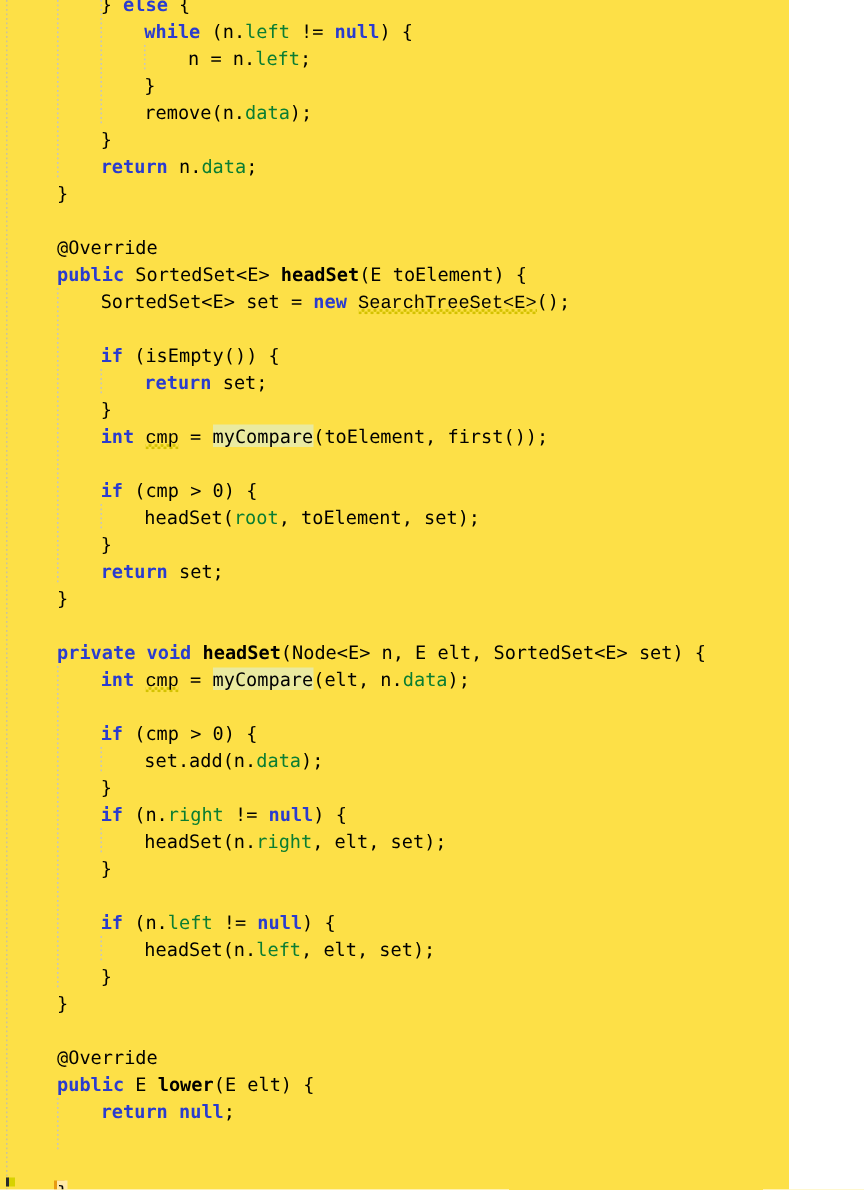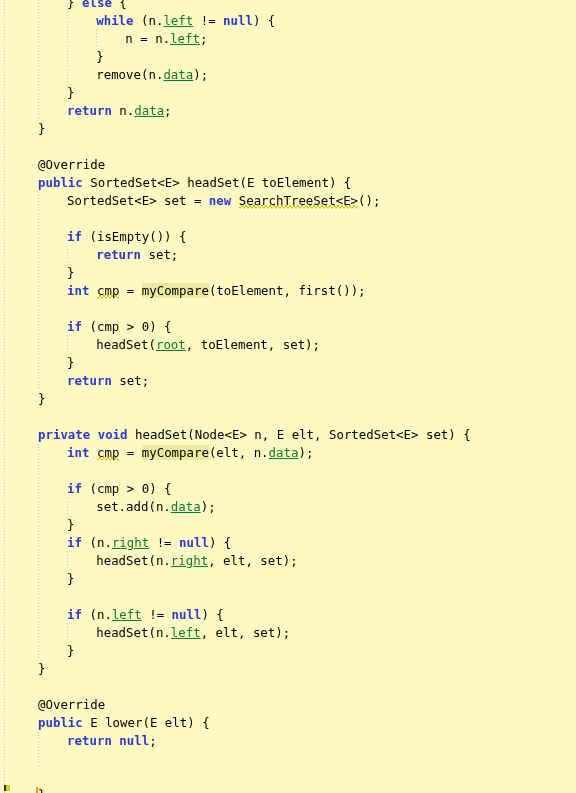--- a/index.html
+++ b/index.html
@@ -11,23 +11,23 @@
   body {
     width: 576px;
     height: 793px;
     overflow: hidden;
     font-family: "DejaVu Sans Mono", "Liberation Mono", monospace;
   }
 
   
   #editor {
     position: relative;
-    width: 576px;
+    width: 526px;
     height: 793px;
-    background: #fef9c3;
+    background: #fde047;
     overflow: hidden;
   }
 
   
   #left-ruler {
     position: absolute;
     left: 4px;
     top: 0;
     width: 1px;
     height: 793px;
@@ -74,39 +74,40 @@
     top: 0;
     width: 1px;
     height: 18px;
     background-image: linear-gradient(to bottom, #c4c4c4 1px, transparent 1px);
     background-size: 1px 3px;
   }
   .g1 { left: 38px; }
   .g2 { left: 67px; }
   .g3 { left: 96px; }               
   .key  { color: #2a3ccf; font-weight: bold; }   
-  .mth  { color: #000000; font-weight: normal; text-align: center; }   
-  .fld  { color: #0a7d32; text-decoration: underline; }                      
+  .mth  { color: #000000; font-weight: bold; text-align: center; }   
+  .fld  { color: #0a7d32; }                      
   .ital { }                  
   .pln  { color: #000000; }
 
   
   .occ {
     background: #eaeaa0;
   }
 
   
   .sq {
     background-image:
       radial-gradient(circle at 1px 2.6px, #d4c200 .9px, transparent 1.1px),
       radial-gradient(circle at 3px 1.0px, #d4c200 .9px, transparent 1.1px);
     background-size: 4px 4px;
     background-repeat: repeat-x;
     background-position: 0 100%;
     padding-bottom: 1px;
+    font-family: Liberation Mono, monospace;
   }
 
   
   .brace-mark {
     position: relative;
     background: #ffe9a8;
     box-shadow: -2px 0 0 0 #e89b12;
   }
 </style>
 </head>

